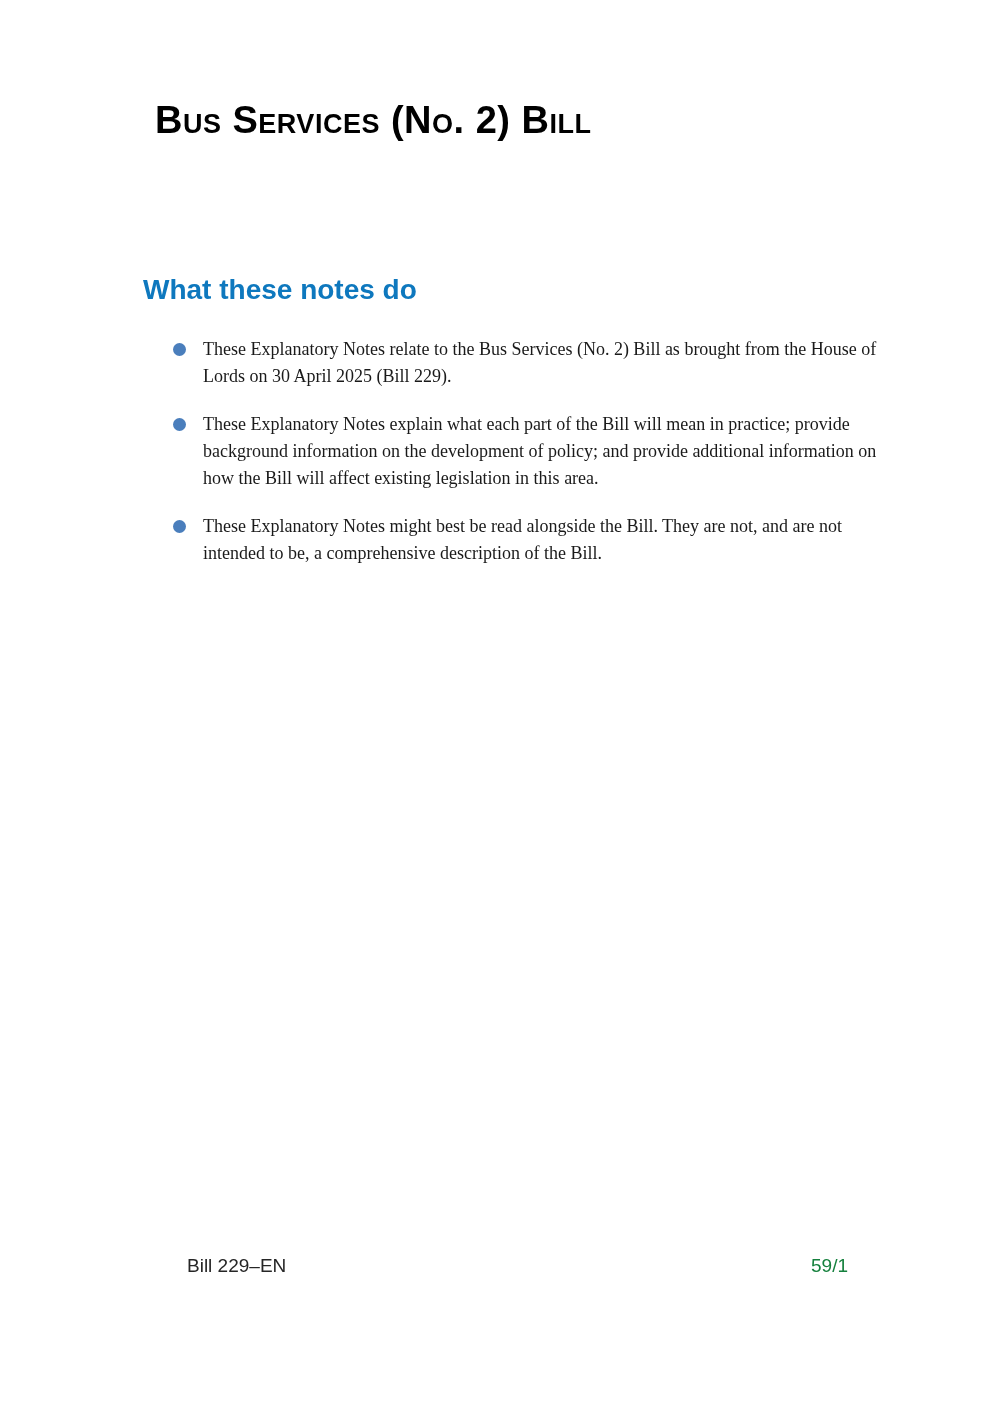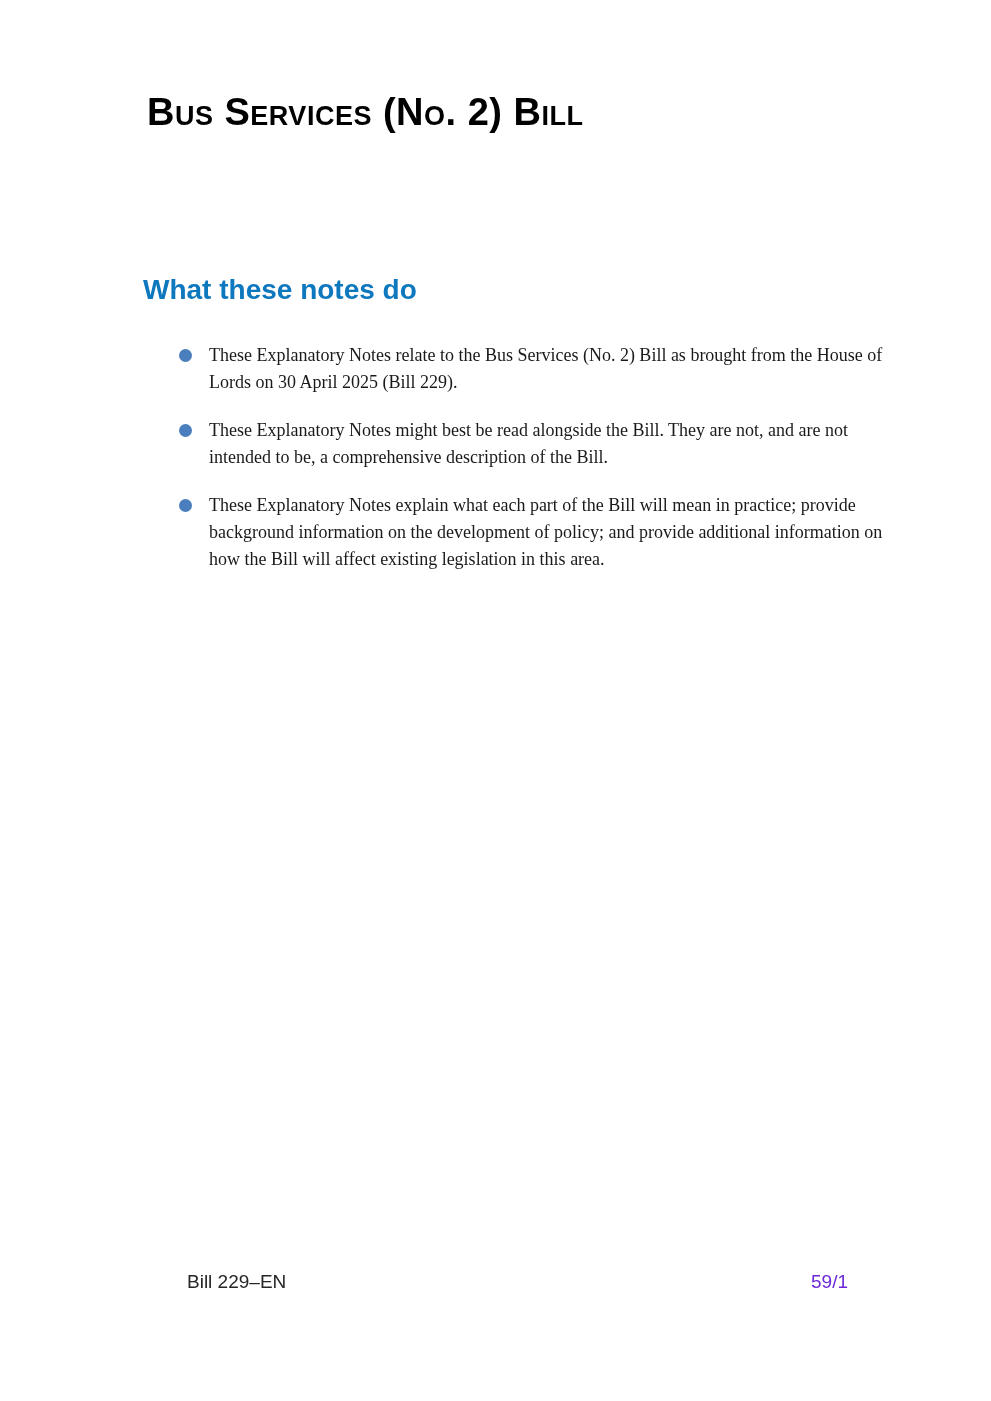--- a/index.html
+++ b/index.html
@@ -14,21 +14,21 @@
   }
   .page {
     position: absolute;
     inset: 0;
     background: #ffffff;
   }
   .title {
     position: absolute;
     left: 143px;
     top: 86px;
-    margin: 4px;
+    margin: 12px;
     font-family: "Liberation Sans", sans-serif;
     font-weight: 700;
     font-size: 38px;
     line-height: 1.2;
     font-variant: small-caps;
     letter-spacing: 0.5px;
     color: #000000;
     white-space: nowrap;
   }
   .subtitle {
@@ -55,21 +55,21 @@
     line-height: 1.2;
     color: #0e78be;
     white-space: nowrap;
     text-align: center;
   }
   .bullets {
     position: absolute;
     left: 143px;
     top: 336px;
     width: 770px;
-    margin: 6px;
+    margin: 0;
     padding: 0;
     list-style: none;
   }
   .bullet-item {
     display: flex;
     align-items: flex-start;
     margin: 0 0 21px 0;
   }
   .dot {
     flex: none;
@@ -93,47 +93,46 @@
     position: absolute;
     left: 187px;
     right: 143px;
     top: 1254px;
     display: flex;
     justify-content: space-between;
     align-items: baseline;
     font-family: "Liberation Sans", sans-serif;
     font-size: 19px;
     line-height: 1.3;
-    margin-top: 16px;
   }
   .footer-left { color: #262626; }
-  .footer-right { color: #6d28d9; }
+  .footer-right { color: #15803d; }
 </style>
 </head>
 <body>
 
 <div class="page">
 
   <h1 class="title">Bus Services (No. 2) Bill</h1>
 
 
   <h3 class="section-heading">What these notes do</h3>
 
   <ul class="bullets">
     <li class="bullet-item">
       <span class="dot"></span>
       <span class="bullet-text">These Explanatory Notes relate to the Bus Services (No. 2) Bill as brought from the House of Lords on 30 April 2025 (Bill 229).</span>
     </li>
     <li class="bullet-item">
       <span class="dot"></span>
-      <span class="bullet-text">These Explanatory Notes might best be read alongside the Bill. They are not, and are not intended to be, a comprehensive description of the Bill.</span>
+      <span class="bullet-text">These Explanatory Notes explain what each part of the Bill will mean in practice; provide background information on the development of policy; and provide additional information on how the Bill will affect existing legislation in this area.</span>
     </li>
     <li class="bullet-item">
       <span class="dot"></span>
-      <span class="bullet-text">These Explanatory Notes explain what each part of the Bill will mean in practice; provide background information on the development of policy; and provide additional information on how the Bill will affect existing legislation in this area.</span>
+      <span class="bullet-text">These Explanatory Notes might best be read alongside the Bill. They are not, and are not intended to be, a comprehensive description of the Bill.</span>
     </li>
   </ul>
 
   <div class="footer">
     <span class="footer-left">Bill 229–EN</span>
     <span class="footer-right">59/1</span>
   </div>
 
 </div>
 

